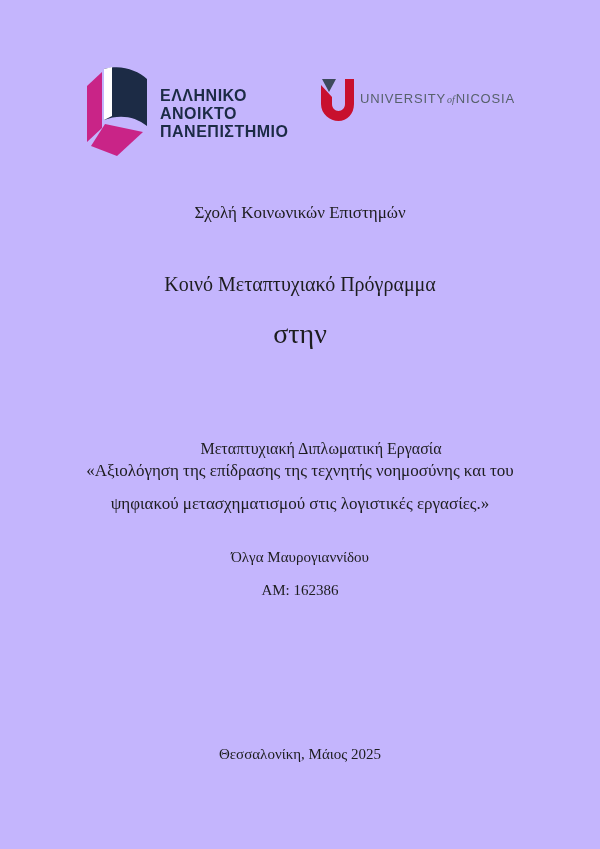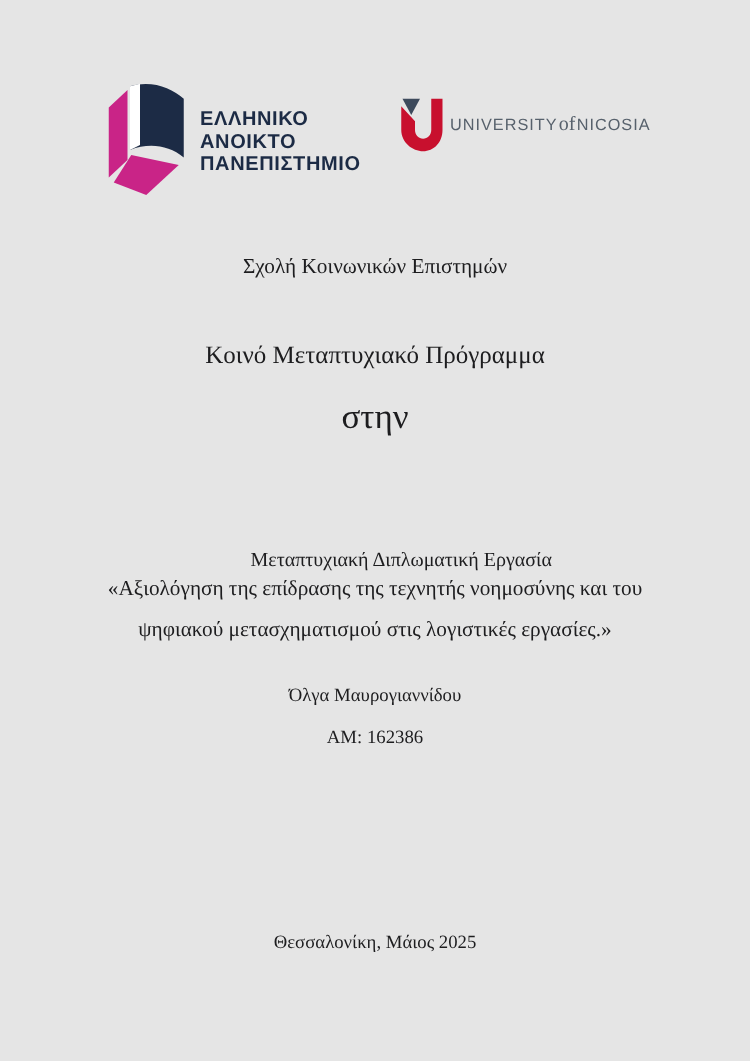--- a/index.html
+++ b/index.html
@@ -4,21 +4,21 @@
 <style>
   html, body {
     margin: 0;
     padding: 0;
     background: #ffffff;
   }
   .page {
     position: relative;
     width: 600px;
     height: 849px;
-    background: #e5e5e5;
+    background: #c4b5fd;
     overflow: hidden;
     font-family: "Liberation Serif", serif;
     color: #1d1d1f;
   }
 
   
   .hou-logo {
     position: absolute;
     left: 85px;
     top: 66px;
@@ -63,21 +63,22 @@
     left: 40px;
     top: 13px;
     font-family: "Liberation Sans", sans-serif;
     font-size: 13px;
     letter-spacing: 0.8px;
     color: #57616c;
     white-space: nowrap;
   }
   .unic-text .of {
     font-family: "Liberation Serif", serif;
-    font-size: 16px;
+    font-style: italic;
+    font-size: 10px;
     letter-spacing: 0;
     padding: 0 1px;
   }
 
   
   .line {
     position: absolute;
     left: 0;
     width: 100%;
     text-align: center;

